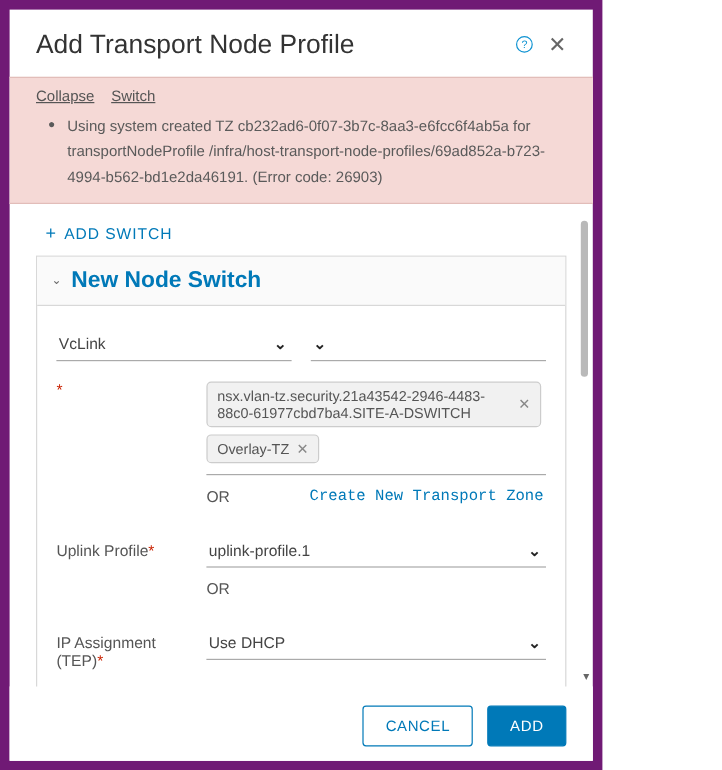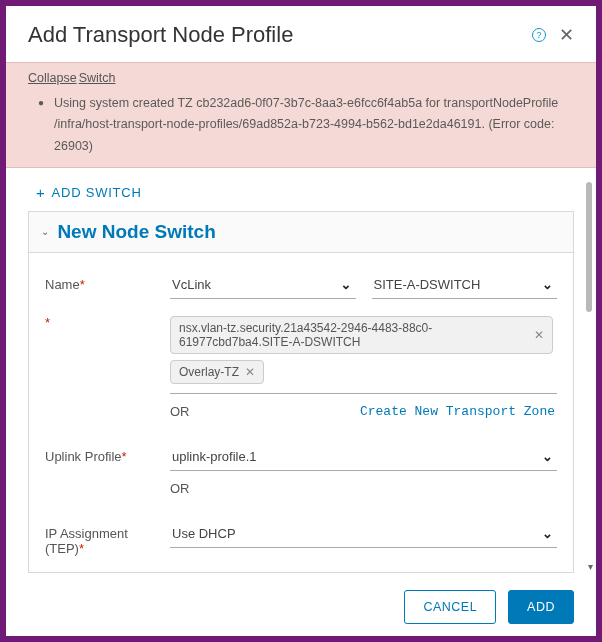--- a/index.html
+++ b/index.html
@@ -3,23 +3,23 @@
   <meta charset="utf-8">
   <style>
     * { box-sizing: border-box; margin: 0; padding: 0; }
     body {
       font-family: "Segoe UI", Arial, sans-serif;
       font-size: 13px;
       color: #333;
       background: #fff;
     }
     .dialog {
-      width: 602px;
+      width: 502px;
       height: 642px;
-      border: 6px solid #701a75;
+      border: 8px solid #701a75;
       display: flex;
       flex-direction: column;
       position: relative;
     }
     .dialog-header {
       display: flex;
       justify-content: space-between;
       align-items: center;
       padding: 16px 22px 14px 22px;
     }
@@ -55,21 +55,21 @@
       display: flex;
       justify-content: space-between;
       align-items: center;
     }
     .error-title-wrap { display: flex; align-items: center; gap: 8px; }
     .error-title { font-weight: 700; color: #333; }
     .error-icon {
       width: 15px; height: 15px;
       display: inline-flex; align-items: center; justify-content: center;
     }
-    .error-links { display: flex; gap: 2px; }
+    .error-links { display: flex; gap: 14px; }
     .error-links span { text-decoration: underline; color: #555; cursor: pointer; }
     .error-body {
       padding: 8px 0 0 10px;
       line-height: 1.7;
     }
     .error-body .bullet { display: flex; gap: 10px; }
     .error-body .bullet .dot { font-size: 10px; line-height: 20px; }
 
     .scroll-body {
       flex: 1 1 auto;
@@ -252,30 +252,26 @@
       </div>
 
       <div class="switch-panel">
         <div class="switch-panel-header">
           <span class="chev">⌄</span>
           <span class="title">New Node Switch</span>
         </div>
         <div class="switch-panel-body">
 
           <div class="form-row">
-            <div class="form-label">
-              <span>Name</span><span class="req">*</span>
-            </div>
             <div class="form-fields two-col">
               <div class="selectlike">
                 <span>VcLink</span>
                 <span class="chev-down">⌄</span>
               </div>
               <div class="selectlike">
-                <span>SITE-A-DSWITCH</span>
                 <span class="chev-down">⌄</span>
               </div>
             </div>
           </div>
 
           <div class="form-row">
             <div class="form-label"><span class="req">*</span></div>
             <div class="form-fields">
               <div class="chip-area">
                 <span class="chip">

